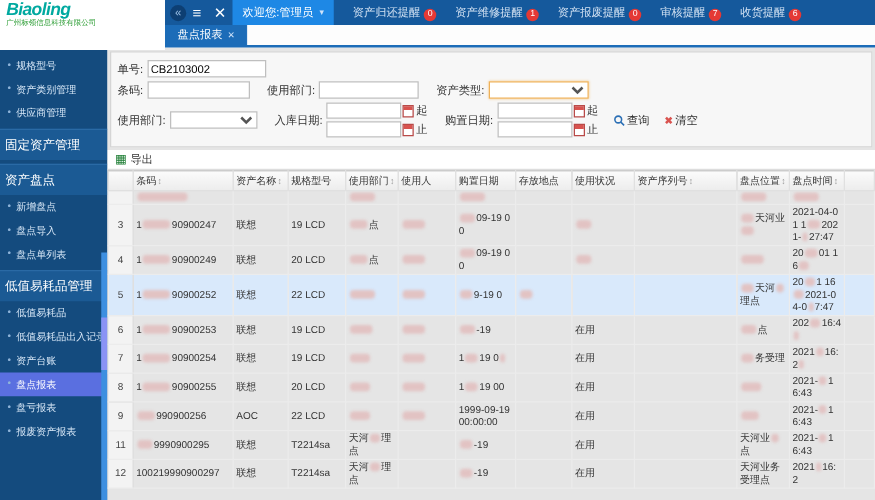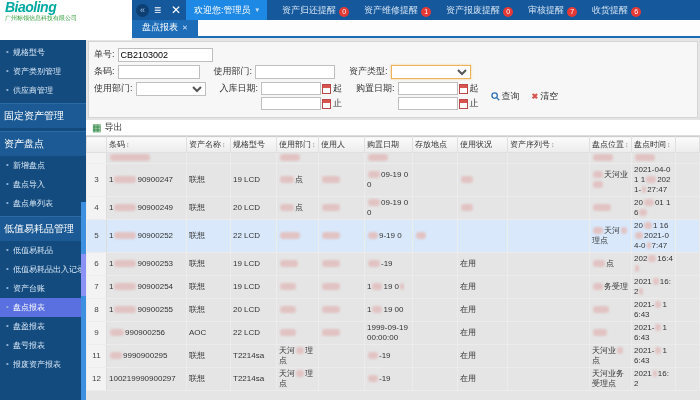--- a/index.html
+++ b/index.html
@@ -25,21 +25,21 @@
   .side-scrolltrack { position:absolute; right:0; top:178px; bottom:0; width:5px; background:#3d8fe0; }
   .side-scrollthumb { position:absolute; right:0; top:52px; width:5px; height:42px; background:#8a93f5; }
   
   .main { position:absolute; left:86px; top:20px; right:0; bottom:0; background:#e5e5e5; overflow:hidden; }
   .tabs { height:18px; display:flex; align-items:flex-end; padding-left:5px; background:#fdfdfd; border-bottom:2px solid #1c6cb8; }
   .tab { font-size:9px; padding:2px 9px; margin-right:3px; border:1px solid #bbb; border-bottom:none; background:#f1f1f1; color:#333; border-radius:2px 2px 0 0; cursor:pointer; white-space:nowrap; }
   .tab.active { background:#1c6cb8; color:#fff; border-color:#1c6cb8; }
   .tab .tab-close { font-size:7px; margin-left:4px; color:#cfe3fa; }
   
   .form-panel { background:#f7f7f7; border:1px solid #d5d5d5; margin:3px 2px 2px 2px; padding:3px 5px 4px 5px; }
-  .frow { display:flex; margin:3px 0; }
+  .frow { display:flex; align-items:center; margin:3px 0; }
   .flabel { font-size:9px; color:#333; margin:0 3px 0 0; white-space:nowrap; }
   .tinput, .tselect { height:14px; border:1px solid #bfbfbf; background:#fff; font-size:9px; padding:0 2px; font-family:"Liberation Sans",sans-serif; }
   .tselect { color:#555; }
   .sel-orange { border:1px solid #eeb158; box-shadow:0 0 2px #f2c98c; }
   .gap { width:14px; }
   .dategrp { display:flex; flex-direction:column; gap:2px; }
   .drow { display:flex; align-items:center; }
   .dinput { width:60px; height:13px; border:1px solid #bfbfbf; background:#fff; position:relative; }
   .cal { display:inline-block; width:9px; height:10px; border:1px solid #b94a48; background:linear-gradient(#d9534f 0 3px,#fff 3px); margin-left:1px; cursor:pointer; }
   .rlabel { font-size:9px; color:#333; margin-left:2px; }
@@ -113,21 +113,20 @@
       <div class="side-header">固定资产管理</div>
       <div class="side-header">资产盘点</div>
       <div class="side-item">新增盘点</div>
       <div class="side-item">盘点导入</div>
       <div class="side-item">盘点单列表</div>
       <div class="side-header">低值易耗品管理</div>
       <div class="side-item">低值易耗品</div>
       <div class="side-item">低值易耗品出入记录</div>
       <div class="side-item">资产台账</div>
       <div class="side-item active">盘点报表</div>
-      <div class="side-item">盘盈报表</div>
       <div class="side-item">盘亏报表</div>
       <div class="side-item">报废资产报表</div>
     </div>
   <div class="side-scrolltrack">
     <div class="side-scrollthumb"></div>
   </div>
 </div>
 
 <div class="main">
   <div class="tabs" id="tabs-bar">

